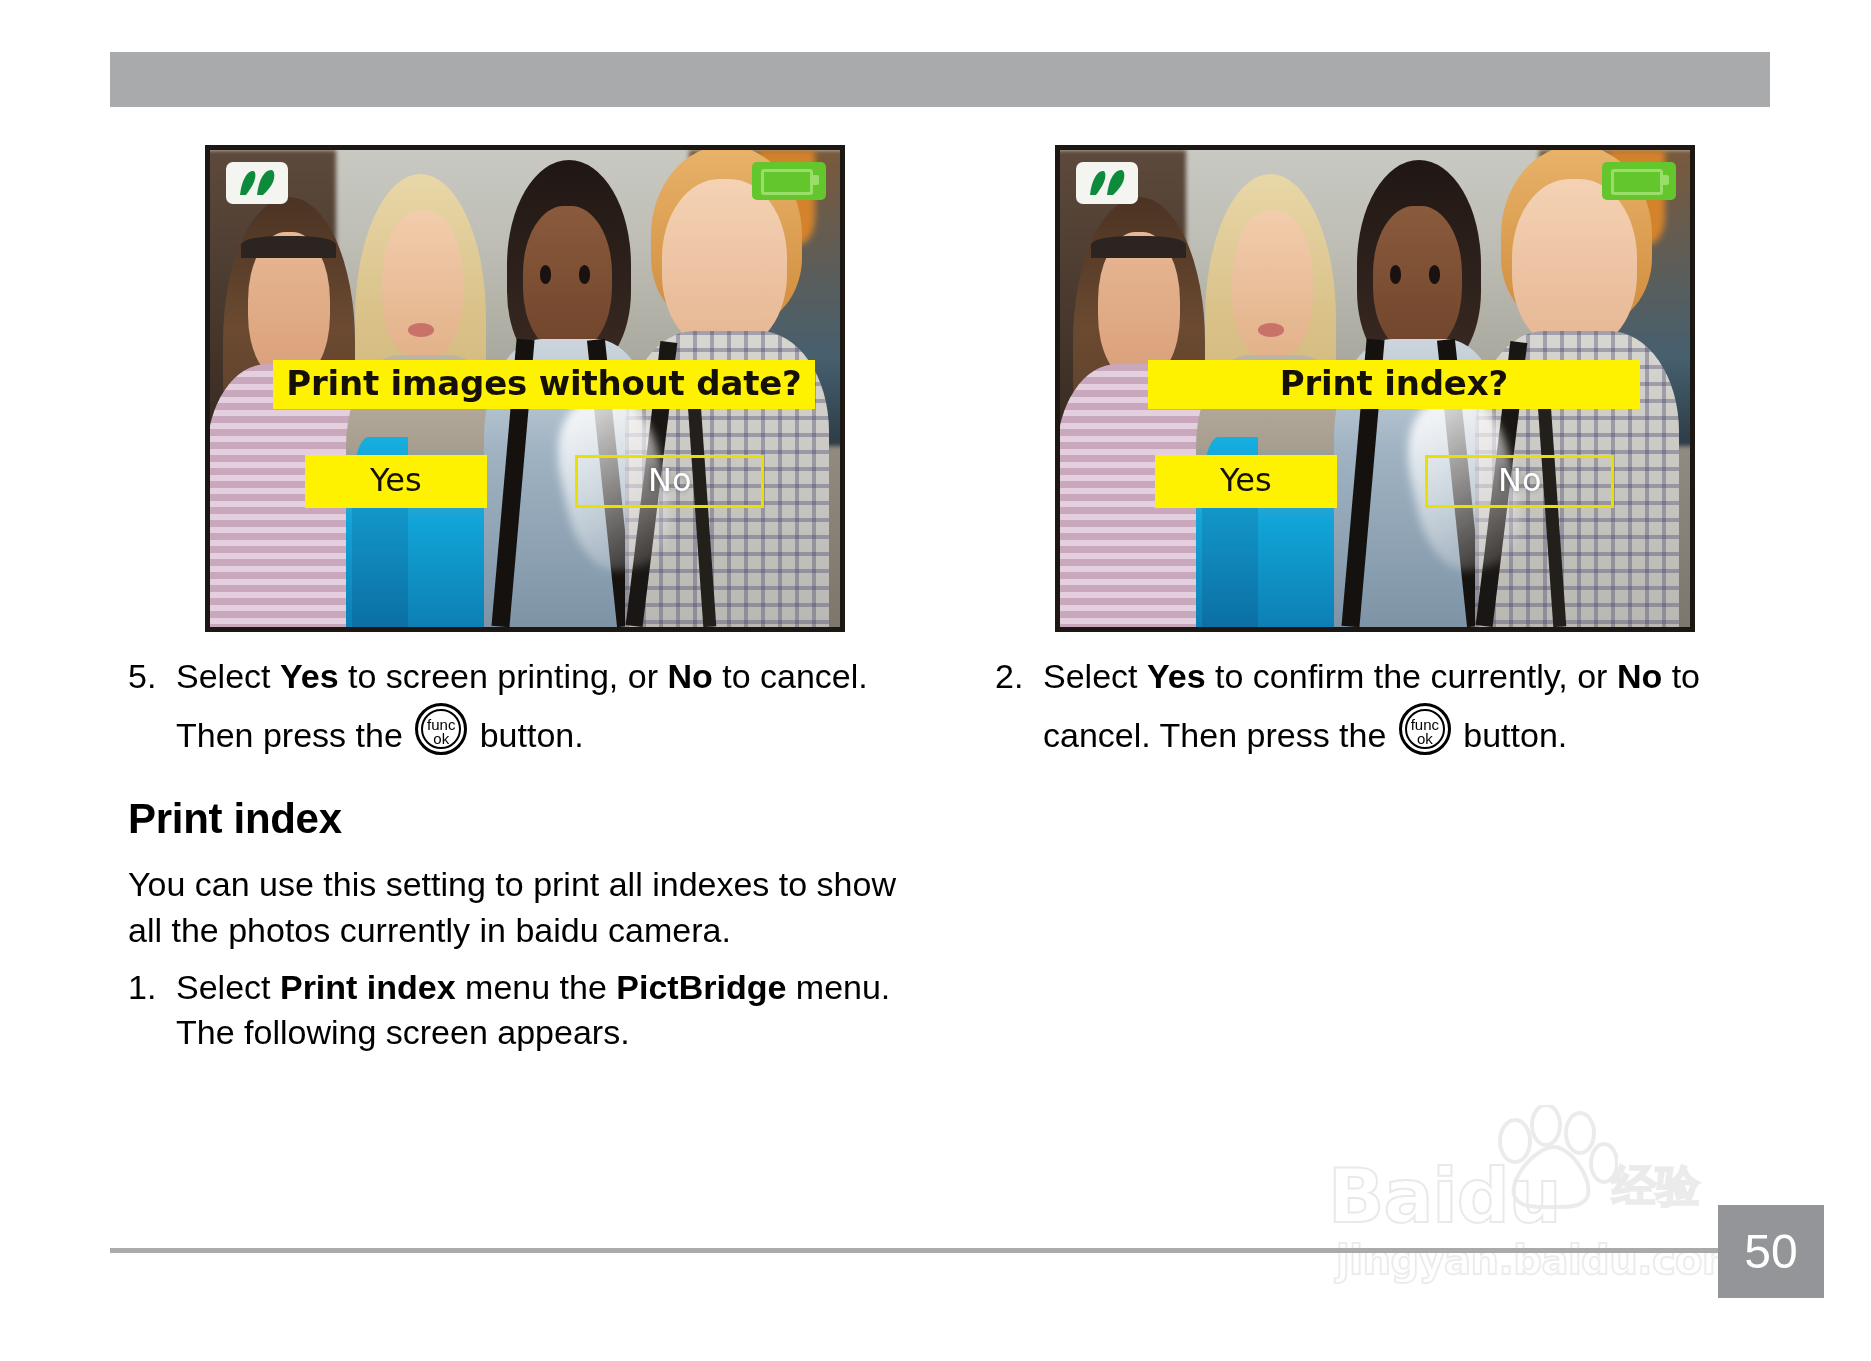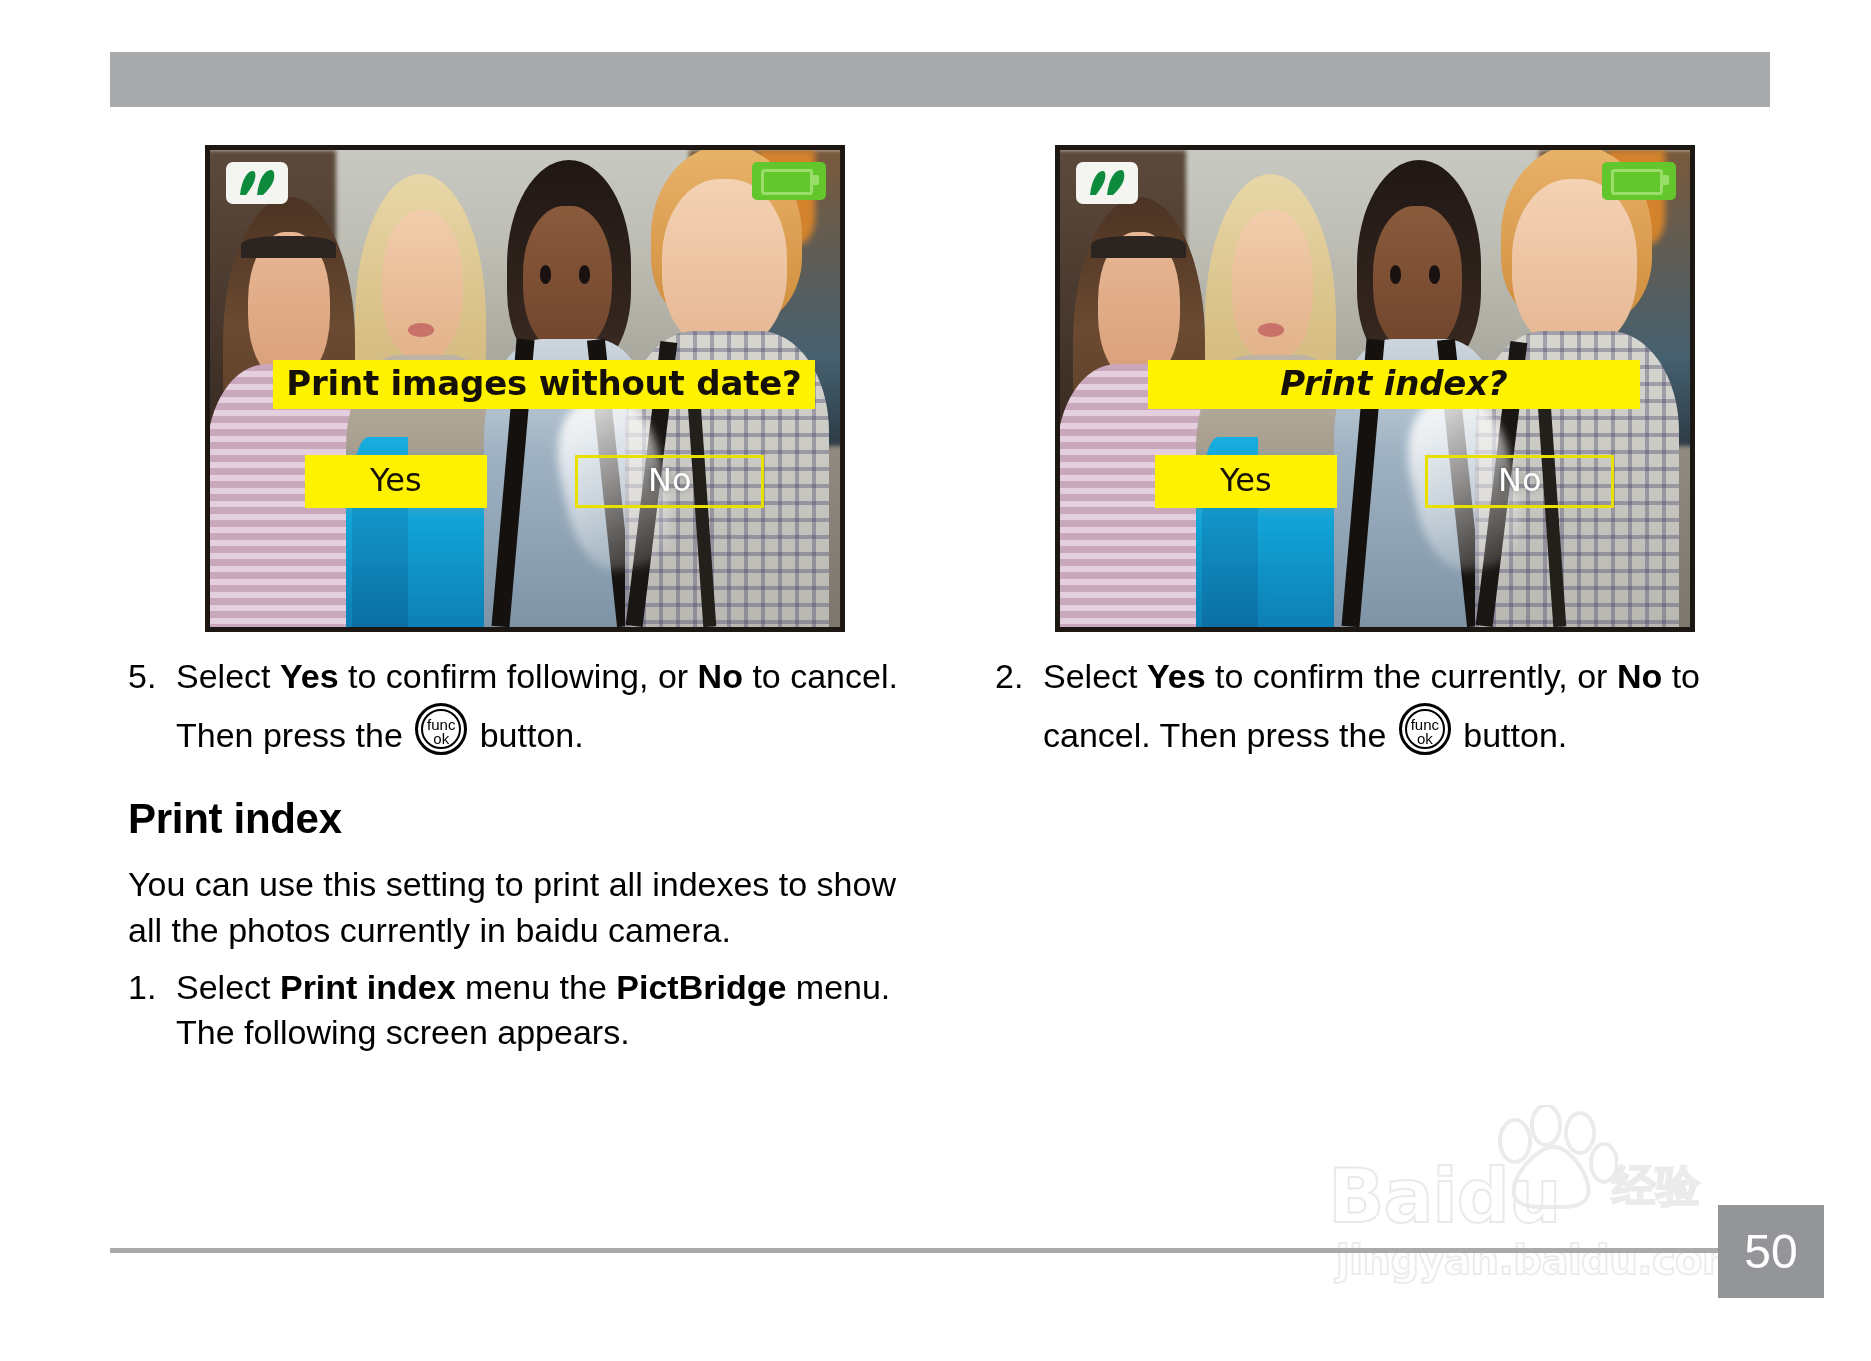--- a/index.html
+++ b/index.html
@@ -135,21 +135,21 @@
 
   
   .dlg-title{
     position:absolute;left:10%;right:4%;top:44%;
     background:#fff200;color:#151008;
     font-family:"DejaVu Sans", sans-serif;
     font-size:34px;font-weight:600;
     text-align:center;padding:6px 10px 9px;
     letter-spacing:-.2px;line-height:1;
   }
-  .shot-right .dlg-title{left:14%;right:8%;font-style:italic;}
+  .shot-right .dlg-title{left:14%;right:8%;}
   .btn-yes{
     position:absolute;left:15%;top:64%;width:29%;
     background:#fff200;color:#151008;
     font-family:"DejaVu Sans", sans-serif;
     font-size:32px;text-align:center;padding:9px 0 12px;line-height:1;
   }
   .btn-no{
     position:absolute;left:58%;top:64%;width:29%;
     border:3px solid #e8e000;color:#ffffff;
     font-family:"DejaVu Sans", sans-serif;
@@ -342,21 +342,21 @@
     <div class="osd-batt"></div>
 
     <div class="dlg-title">Print index?</div>
     <div class="btn-yes">Yes</div>
     <div class="btn-no">No</div>
   </div>
 
   <div class="col col-left">
     <div class="step">
       <span class="num">5.</span>
-      <span class="txt"><span>Select </span><b>Yes</b><span> to confirm following, or </span><b>No</b><span> to cancel. Then press the </span><span class="funcok"><i class="t">func</i><i class="b">ok</i></span><span> button.</span></span>
+      <span class="txt"><span>Select </span><b>Yes</b><span> to screen printing, or </span><b>No</b><span> to cancel. Then press the </span><span class="funcok"><i class="t">func</i><i class="b">ok</i></span><span> button.</span></span>
     </div>
   </div>
 
   <div class="h2">Print index</div>
 
   <div class="para">You can use this setting to print all indexes to show all the photos currently in baidu camera.</div>
 
   <div class="step-block">
     <div class="step">
       <span class="num">1.</span>

